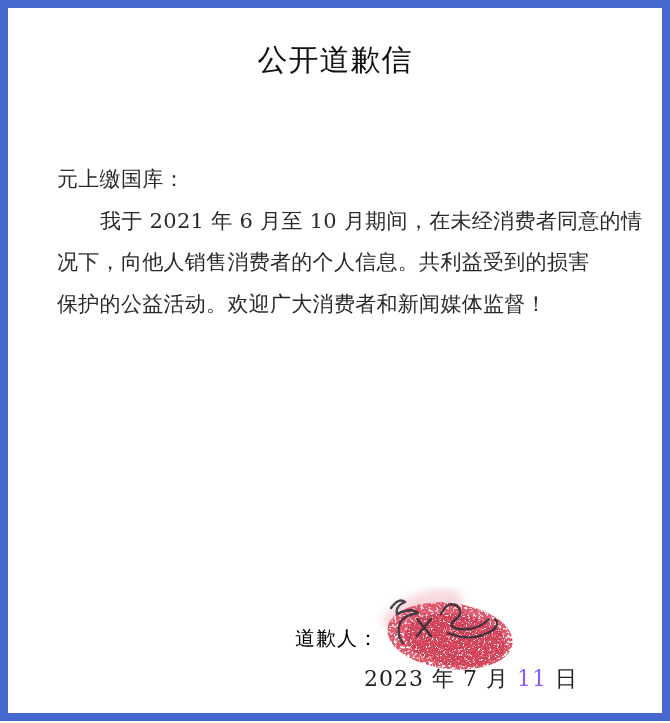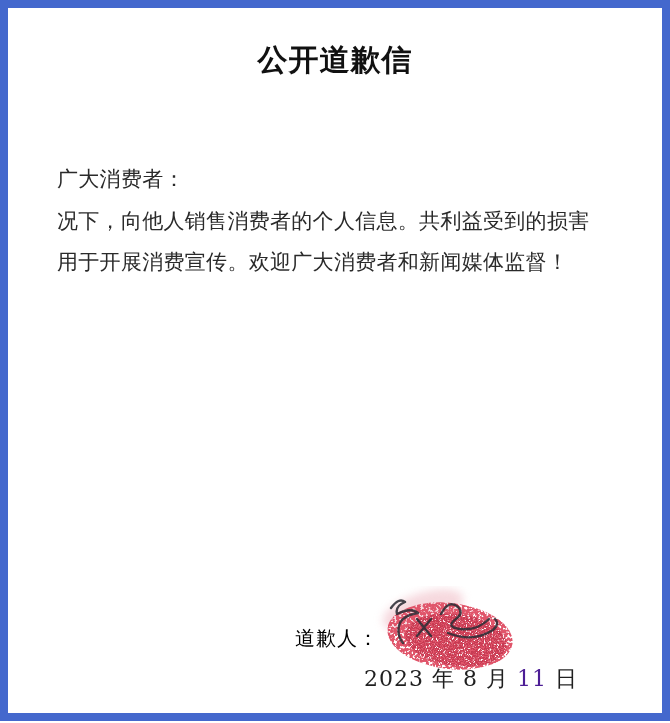--- a/index.html
+++ b/index.html
@@ -12,56 +12,57 @@
     color:#2a2a2a;
   }
   .frame{
     position:absolute;left:0;top:0;right:0;bottom:2px;
     border:8px solid #4468cd;
     pointer-events:none;
   }
   .title{
     position:absolute;top:40px;left:0;right:0;
     margin:0;text-align:center;
-    font-size:30px;font-weight:700;letter-spacing:1px;color:#111;
+    font-size:30px;font-weight:400;letter-spacing:1px;color:#111;
   }
   .body{
     position:absolute;left:57px;top:159px;width:560px;
     font-size:21px;letter-spacing:0.3px;line-height:41.5px;
     white-space:nowrap;
   }
   .line{height:41.5px;}
   .line.indent{text-indent:43px;}
   .signer{
     position:absolute;left:295px;top:625px;
     font-size:20px;letter-spacing:1px;color:#000000;
   }
   .date{
     position:absolute;left:364px;top:664px;
     font-size:22px;letter-spacing:1px;color:#1f1f1f;
   }
-  .date .faded{color:#4c1d95;}
+  .date .faded{color:#8b5cf6;}
   .stamp-wrap{
     position:absolute;left:355px;top:586px;width:195px;height:98px;
     pointer-events:none;
   }
 </style>
 </head>
 <body>
 
 <div class="page">
 
   <div class="frame"></div>
 
   <h1 class="title">公开道歉信</h1>
 
   <div class="body">
-    <div class="line">广大消费者：</div>
+    <div class="line">元上缴国库：</div>
+    <div class="line indent">我于 2021 年 6 月至 10 月期间，在未经消费者同意的情</div>
     <div class="line">况下，向他人销售消费者的个人信息。共利益受到的损害</div>
-    <div class="line">用于开展消费宣传。欢迎广大消费者和新闻媒体监督！</div>
+    <div class="line">保护的公益活动。欢迎广大消费者和新闻媒体监督！</div>
   </div>
 
   <div class="signer">道歉人：</div>
 
   <div class="stamp-wrap">
     <svg width="195" height="98" viewBox="0 0 195 98" xmlns="http://www.w3.org/2000/svg">
       <defs>
         <filter id="blur1" x="-50%" y="-50%" width="200%" height="200%">
           <feGaussianBlur stdDeviation="4"></feGaussianBlur>
         </filter>
@@ -89,18 +90,18 @@
       <g stroke="#2e2e36" stroke-width="2.4" fill="none" stroke-linecap="round" stroke-linejoin="round" opacity="0.88">
         <path d="M36,22 q8,-11 14,-6 q-10,4 -8,12 q14,-7 21,-1 q-17,3 -19,13 q-2,10 4,17"></path>
         <path d="M62,33 l14,17 M76,33 l-14,17"></path>
         <path d="M86,28 q8,-15 17,-7 q6,6 -2,12 q-11,8 4,10 q17,2 29,-10"></path>
         <path d="M93,47 q25,10 45,-3 q7,-6 2,-11"></path>
       </g>
     </svg>
   </div>
 
   <div class="date">
-    <span>2023 年 8 月</span>
+    <span>2023 年 7 月</span>
     <span class="faded">11</span>
     <span>日</span>
   </div>
 
 </div>
 
 </body></html>

